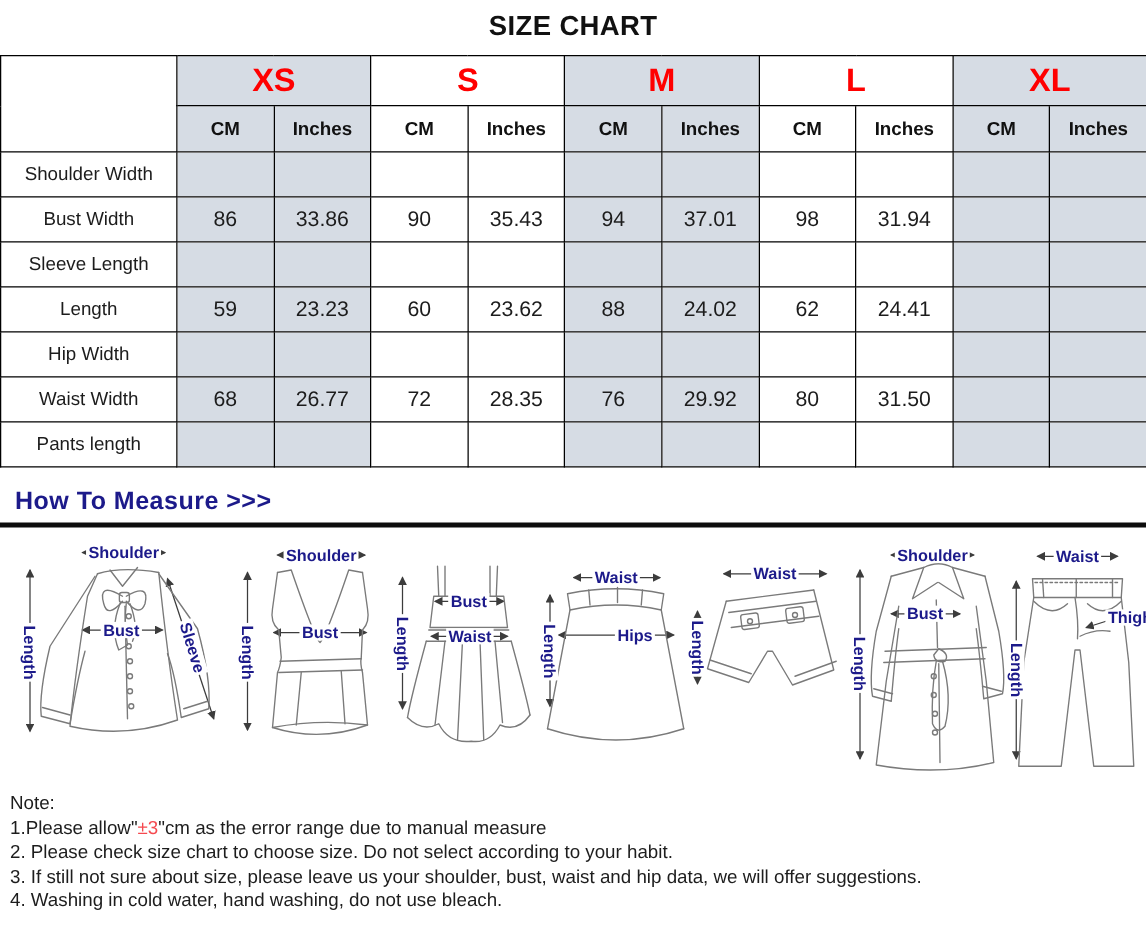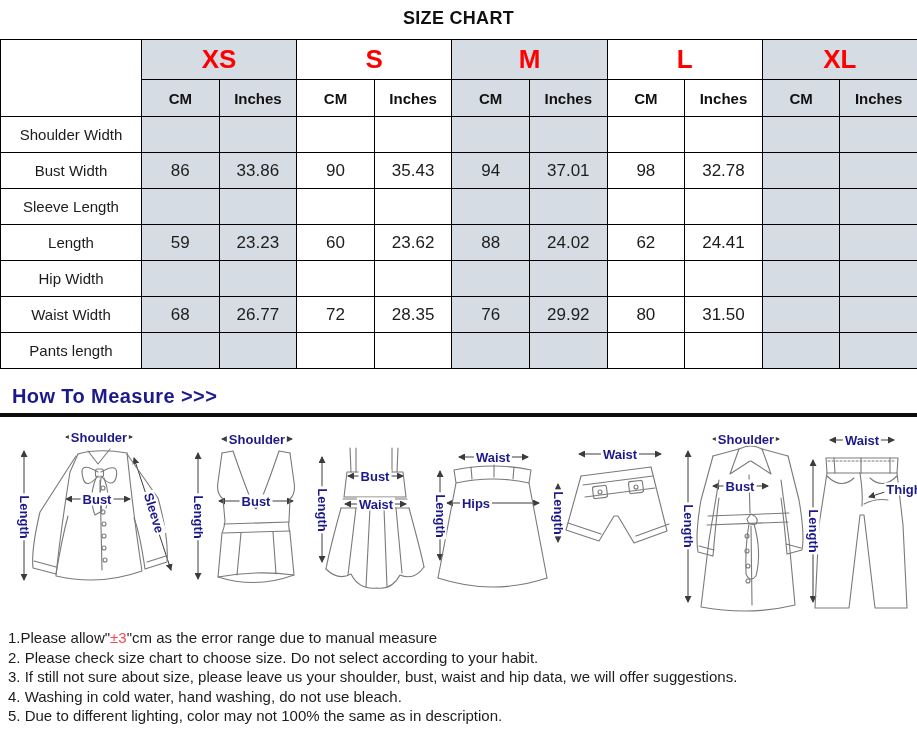--- a/index.html
+++ b/index.html
@@ -1,19 +1,19 @@
 <!DOCTYPE html>
 <html><head>
 <meta charset="utf-8">
 <style>
   * { box-sizing: border-box; }
   html,body { margin:0; padding:0; background:#fff; }
   body { width:917px; font-family:"Liberation Sans", sans-serif; color:#111; }
 
-  .title { text-align:center; font-size:18px; font-weight:bold; color:#111; padding:8px 0 10px 0; letter-spacing:0.3px; }
+  .title { text-align:center; font-size:22px; font-weight:bold; color:#111; padding:8px 0 10px 0; letter-spacing:0.3px; }
 
   table.size-table { border-collapse:collapse; table-layout:fixed; width:917px; }
   table.size-table td { border:1px solid #000; text-align:center; vertical-align:middle; overflow:hidden; padding:0; }
   col.c-label { width:141px; }
   col.c-val { width:77.6px; }
   tr.r-size td { height:40px; }
   td.size-cell { color:#ff0000; font-weight:bold; font-size:26px; }
   tr.r-units td { height:37px; font-weight:bold; font-size:15px; }
   tbody td { height:36px; font-size:17px; color:#1c1c1c; }
   td.rowlabel { font-size:15px; background:#fff; }
@@ -91,21 +91,21 @@
     </tr>
     <tr>
       <td class="rowlabel">Bust Width</td>
       <td class="shade">86</td>
       <td class="shade">33.86</td>
       <td>90</td>
       <td>35.43</td>
       <td class="shade">94</td>
       <td class="shade">37.01</td>
       <td>98</td>
-      <td>32.78</td>
+      <td>31.94</td>
       <td class="shade"></td>
       <td class="shade"></td>
     </tr>
     <tr>
       <td class="rowlabel">Sleeve Length</td>
       <td class="shade"></td>
       <td class="shade"></td>
       <td></td>
       <td></td>
       <td class="shade"></td>
@@ -292,34 +292,34 @@
 
   <span class="lbl" style="left:257px; top:19px;">Shoulder</span>
   <span class="lbl v" style="left:198px; top:97px;">Length</span>
   <span class="lbl" style="left:256px; top:81px;">Bust</span>
 
   <span class="lbl v" style="left:322px; top:90px;">Length</span>
   <span class="lbl" style="left:375px; top:56px;">Bust</span>
   <span class="lbl" style="left:376px; top:84px;">Waist</span>
 
   <span class="lbl" style="left:493px; top:37px;">Waist</span>
-  <span class="lbl" style="left:476px; top:83px;">Hips</span>
+  <span class="lbl" style="left:508px; top:83px;">Hips</span>
   <span class="lbl v" style="left:440px; top:96px;">Length</span>
 
   <span class="lbl" style="left:620px; top:34px;">Waist</span>
   <span class="lbl v" style="left:558px; top:93px;">Length</span>
 
   <span class="lbl" style="left:746px; top:19px;">Shoulder</span>
   <span class="lbl" style="left:740px; top:66px;">Bust</span>
   <span class="lbl v" style="left:688px; top:106px;">Length</span>
 
   <span class="lbl" style="left:862px; top:20px;">Waist</span>
   <span class="lbl v" style="left:813px; top:111px;">Length</span>
   <span class="lbl" style="left:904px; top:69px;">Thigh</span>
 </div>
 
 <div class="notes">
+  <div class="note-line">Note:</div>
   <div class="note-line"><span>1.Please allow"</span><span class="red">±3</span><span>"cm as the error range due to manual measure</span></div>
   <div class="note-line">2. Please check size chart to choose size. Do not select according to your habit.</div>
   <div class="note-line">3. If still not sure about size, please leave us your shoulder, bust, waist and hip data, we will offer suggestions.</div>
   <div class="note-line">4. Washing in cold water, hand washing, do not use bleach.</div>
-  <div class="note-line">5. Due to different lighting, color may not 100% the same as in description.</div>
 </div>
 
 </body></html>

